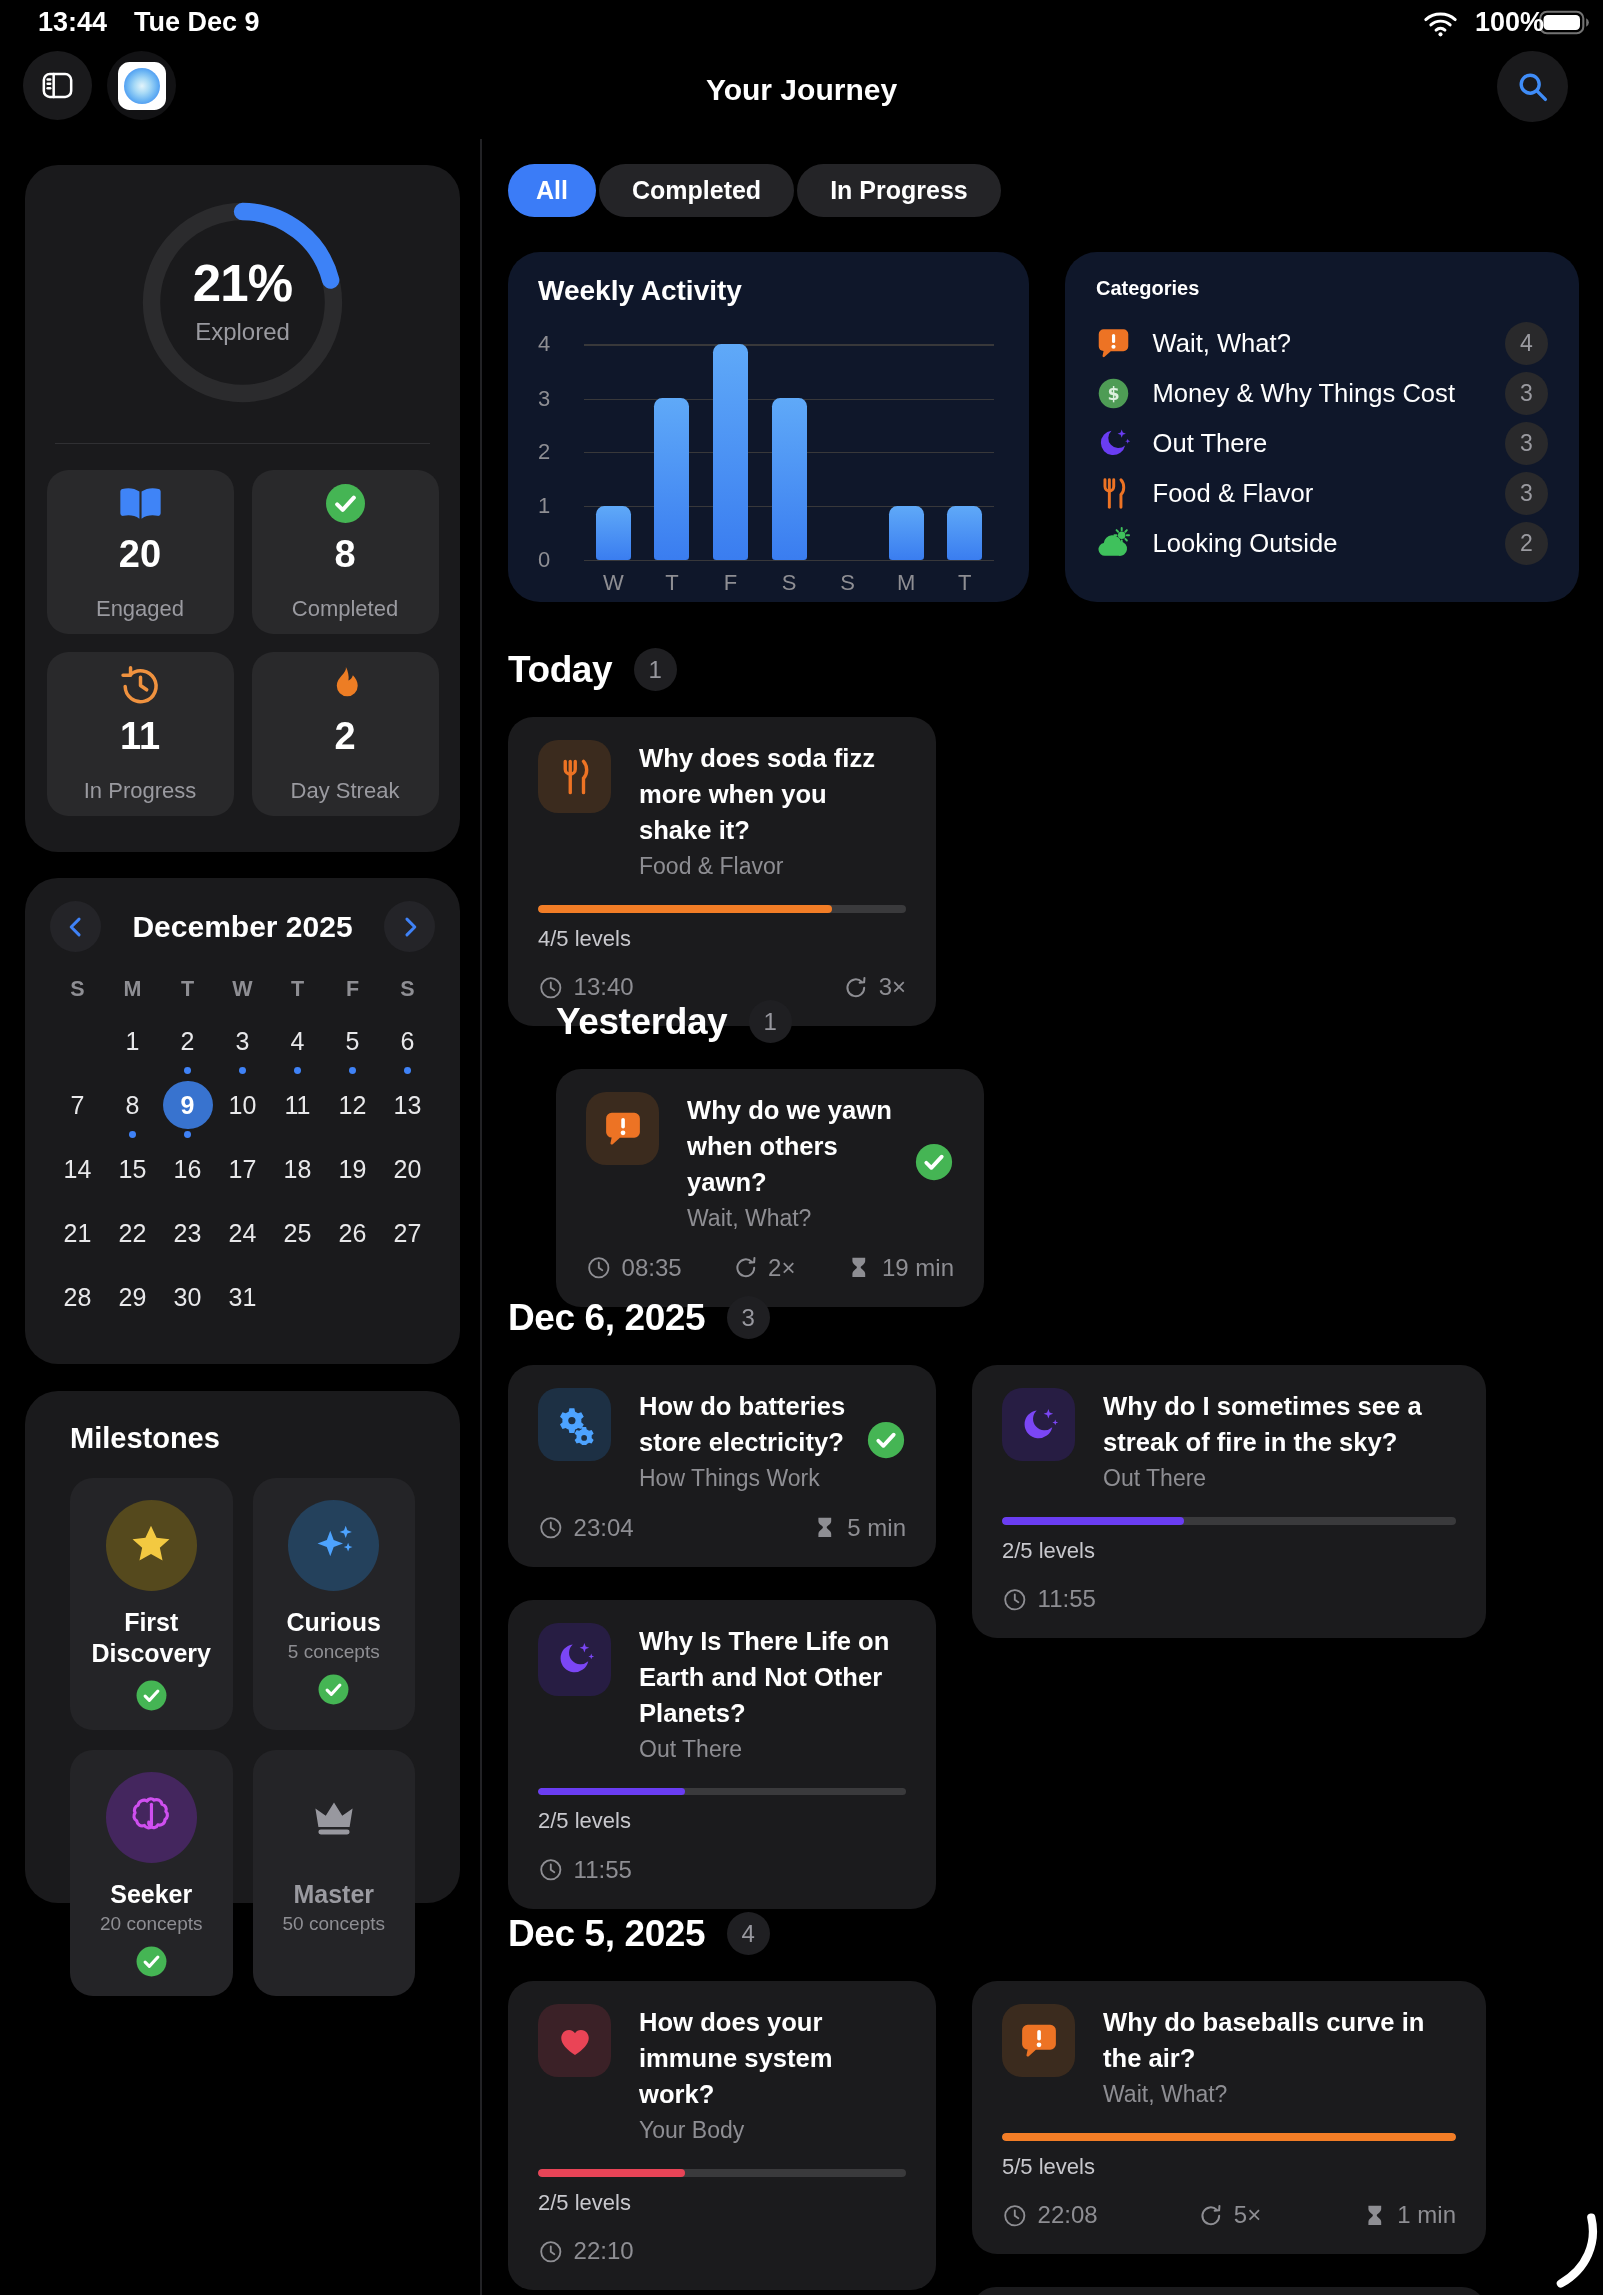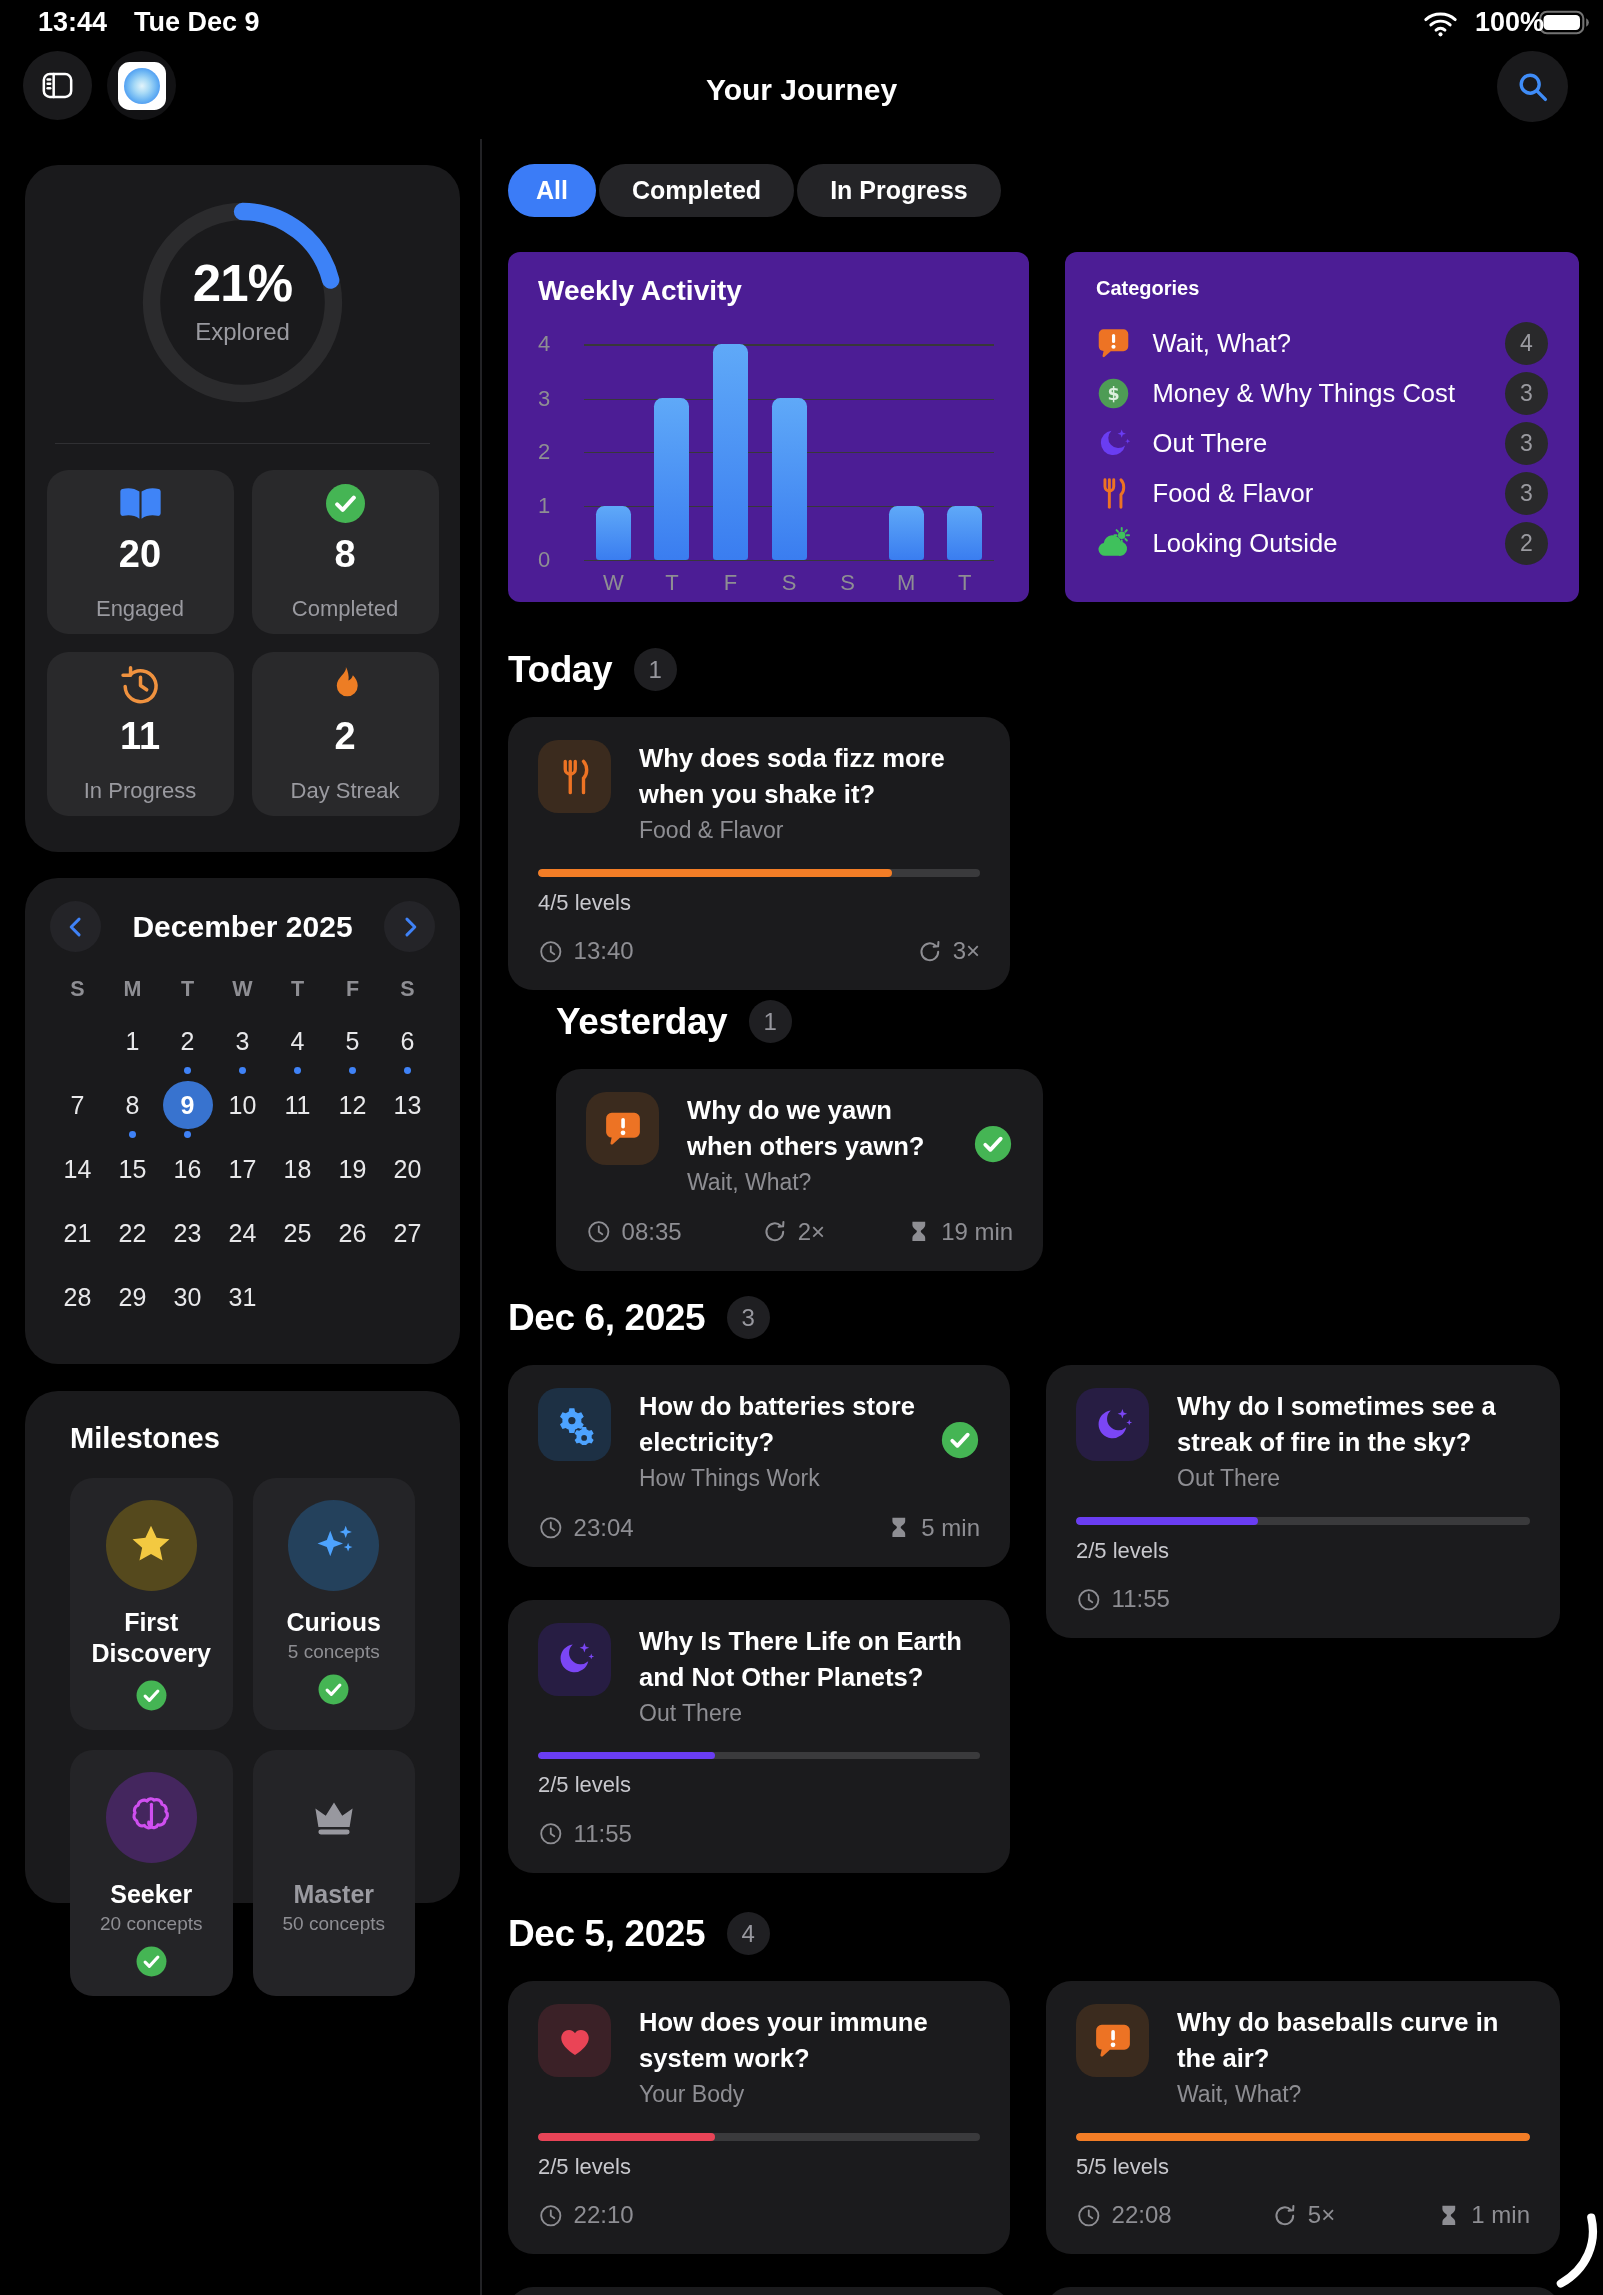--- a/index.html
+++ b/index.html
@@ -25,21 +25,21 @@
   .app-orb { width:36px; height:36px; border-radius:50%;
     background:radial-gradient(circle at 50% 50%, #e3f4fb 0%, #a6d9f6 30%, #6ab4f3 58%, #3f8ef2 82%, #3a86ec 100%); }
   #page-title { left:0; right:0; top:73px; text-align:center; font-size:30px; font-weight:700; }
   #search-btn { left:1497px; top:51px; width:71px; height:71px; color:#3f8cf7; }
   #search-btn .ic { width:36px; height:36px; }
   #v-divider { left:480px; top:139px; bottom:0; width:1.7px; background:#222225; }
   
   .ic { display:inline-block; }
   .ic svg { width:100%; height:100%; display:block; }
   .panel { position:absolute; left:25px; width:435px; background:#1a1a1c; border-radius:33px; }
-  .card-bg { background:#4c1d95; border-radius:12px; }
+  .card-bg { background:#0f172a; border-radius:32px; }
   
   #panel-overview { top:165px; height:687px; }
   .ring-wrap { width:215px; height:215px; margin:30px auto 0; position:relative; }
   .ring-center { position:absolute; left:0; right:0; top:59px; text-align:center; }
   .ring-pct { font-size:51px; font-weight:800; letter-spacing:-0.8px; }
   .ring-cap { font-size:24px; color:#9a9aa0; margin-top:5px; }
   .ov-divider { height:0.8px; background:#303033; margin:33px 30px 0; }
   .stats-grid { display:grid; grid-template-columns:1fr 1fr; gap:18px; margin:26.4px 21.5px 0; }
   .stat-tile { background:#29292b; border-radius:21.5px; height:164px; display:flex; flex-direction:column; align-items:center; justify-content:center; }
   .stat-icon { width:43px; height:43px; }
@@ -97,21 +97,21 @@
   .cat-label { flex:1; font-size:25.6px; margin-left:21.5px; }
   .cat-badge { width:43px; height:43px; border-radius:50%; background:#29292b; color:#9a9aa0; font-size:23px;
                display:flex; align-items:center; justify-content:center; }
   
   .section { position:absolute; left:0; width:1070px; }
   .sec-head { display:flex; align-items:center; gap:21.5px; }
   .sec-title { font-size:37px; font-weight:800; letter-spacing:-0.4px; }
   .sec-badge { width:43px; height:43px; border-radius:50%; background:#1f1f22; color:#98989f; font-size:24px;
                display:flex; align-items:center; justify-content:center; }
   .cols { display:flex; gap:36px; margin-top:26.4px; align-items:flex-start; }
-  .col-l { width:502px; display:flex; flex-direction:column; gap:33px; }
+  .col-l { width:428px; display:flex; flex-direction:column; gap:33px; }
   .col-r { width:514px; display:flex; flex-direction:column; gap:33px; }
   .concept-card { background:#1b1b1d; border-radius:25px; padding:23px 30px 25px; width:100%; }
   .concept-card.blank { height:140px; }
   .cc-head { display:flex; align-items:flex-start; }
   .cc-tile { width:73px; height:73px; border-radius:20px; flex:none; display:flex; align-items:center; justify-content:center; }
   .cc-tile .ic { width:40px; height:40px; }
   .cc-body { flex:1; margin-left:28px; }
   .cc-title { font-size:25.6px; font-weight:700; line-height:36px; }
   .cc-cat { font-size:23px; color:#8e8e93; margin-top:5px; }
   .cc-check { width:40px; height:40px; flex:none; margin-left:15px; align-self:center; color:#45b554; }

